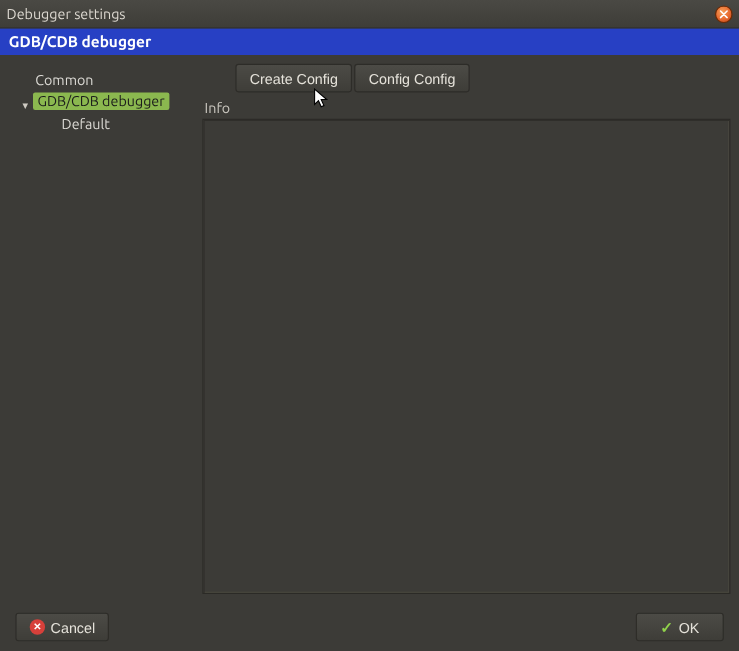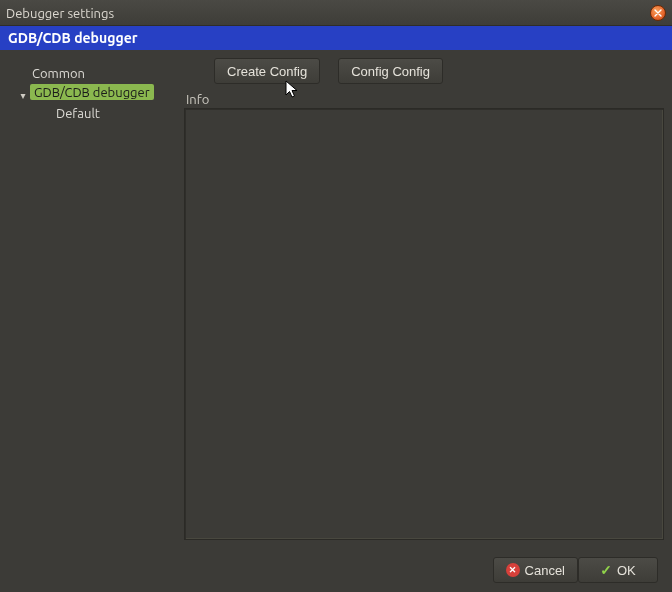--- a/index.html
+++ b/index.html
@@ -64,21 +64,21 @@
     background: #8bb84f;
     color: #1b1b1b;
     border-radius: 2px;
     padding: 1px 4px;
     margin-left: -4px;
   }
   .main {
     flex: 1;
     display: flex; flex-direction: column;
   }
-  .button-row { display: flex; gap: 18px; padding-left: 30px; }
+  .button-row { display: flex; gap: 2px; padding-left: 30px; }
   .btn {
     background: linear-gradient(#4c4b46, #3e3d38);
     border: 1px solid #2d2c28;
     border-radius: 3px;
     color: #e5e2da;
     height: 26px;
     padding: 0 12px;
     font-size: 13px;
     display: inline-flex; align-items: center; gap: 5px;
     cursor: pointer;
@@ -86,23 +86,23 @@
   .info-label { margin-top: 8px; padding-left: 2px; font-size: 13px; color: #cbc8c0; }
   .info-panel {
     flex: 1;
     margin-top: 2px;
     border: 1px solid #2b2a26;
     background: #3c3b37;
     box-shadow: inset 1px 1px 0 #2f2e2a, inset -1px -1px 0 #49483f;
   }
   .footer {
     height: 44px;
-    display: flex; justify-content: flex-end; align-items: center;
+    display: flex; justify-content: space-between; align-items: center;
     padding: 0 14px;
-    gap: 0;
+    gap: 24px;
   }
   .footer .btn { min-width: 80px; justify-content: center; }
   .icon-circle {
     width: 14px; height: 14px; border-radius: 50%;
     display: inline-flex; align-items: center; justify-content: center;
     font-size: 10px; line-height: 1;
   }
   .icon-cancel { background: #d7403a; color: #fff; }
   .icon-cancel::before { content: "✕"; font-weight: bold; font-size: 9px; }
   .icon-ok { color: #91d34b; font-size: 14px; font-weight: bold; }

